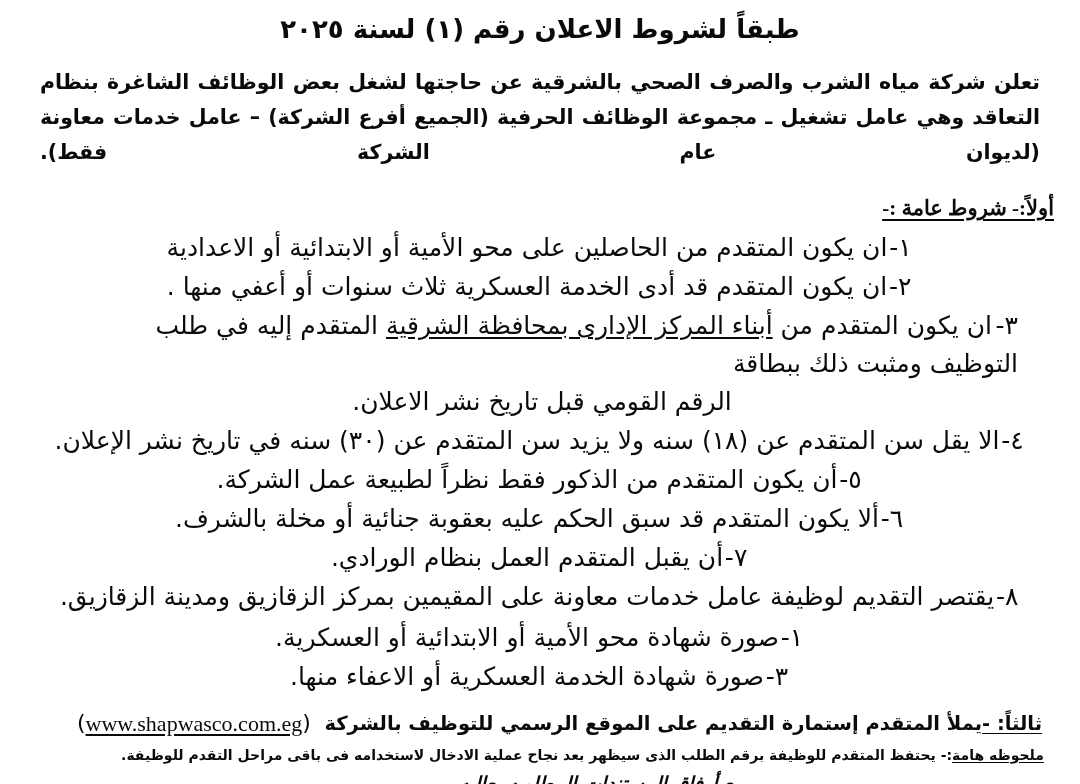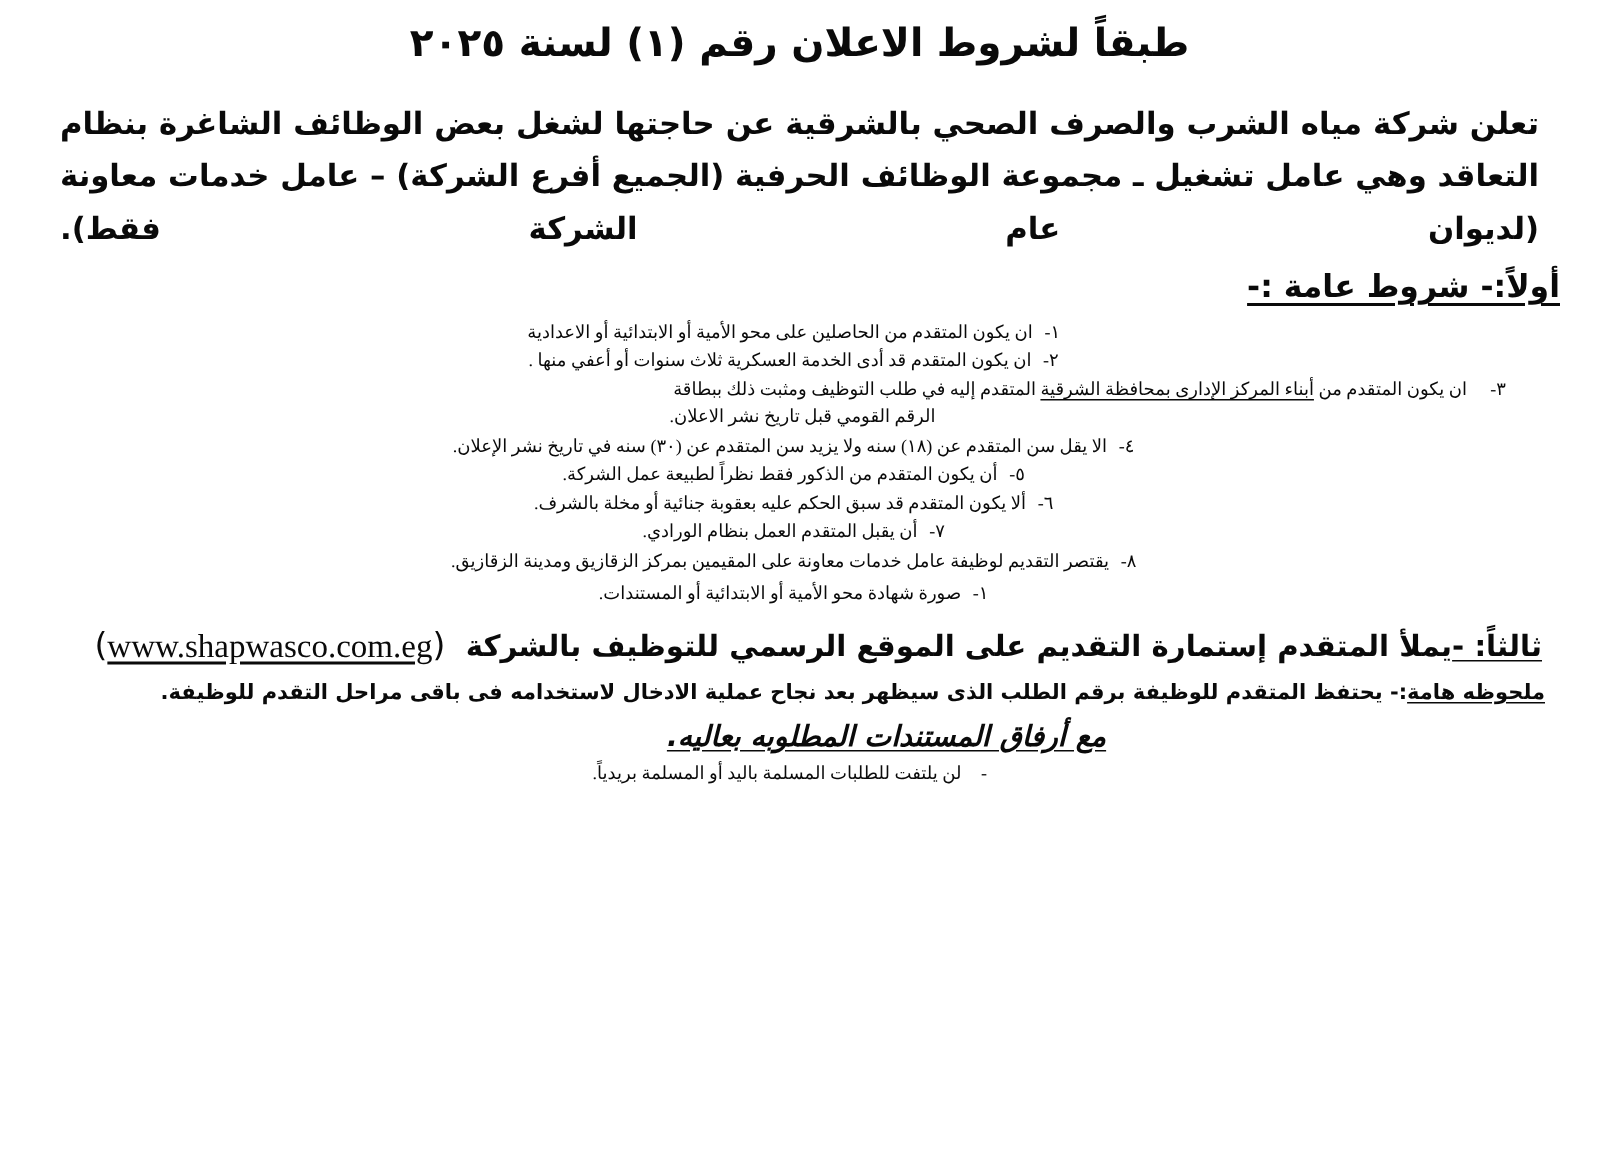--- a/index.html
+++ b/index.html
@@ -13,21 +13,21 @@
     background: #ffffff;
     font-family: "DejaVu Sans", "Liberation Sans", sans-serif;
     color: #0a0a0a;
     overflow: hidden;
   }
 
   .page {
     width: 1080px;
     height: 600px;
     box-sizing: border-box;
-    padding: 4px 40px 0 26px;
+    padding: 4px 26px 0 26px;
     position: relative;
     direction: rtl;
     text-align: right;
   }
 
   
   .doc-title {
     text-align: center;
     font-size: 26px;
     font-weight: bold;
@@ -49,35 +49,34 @@
 
   
   .section-heading {
     font-size: 21px;
     font-weight: bold;
     text-decoration: underline;
     text-underline-offset: 4px;
     margin: 0;
     line-height: 1.5;
   }
-  .heading-first  { margin-top: 6px;  padding-left: 166px; }
+  .heading-first  { margin-top: 23px;  padding-left: 166px; font-family: Liberation Serif, serif; }
   .heading-second { margin-top: 8px;   padding-left: 34px; }
 
   
   .list {
     margin: 0;
     padding: 0;
     list-style: none;
   }
   .list li {
-    font-size: 12px;
+    font-size: 25px;
     line-height: 1.52;
     margin: 0 0 1px 0;
     display: block;
-    font-family: Liberation Serif, serif;
   }
   .li-inner {
     display: block;
   }
   .marker {
     display: inline-block;
     min-width: 26px;
     font-weight: normal;
   }
 
@@ -211,21 +210,26 @@
       <span class="li-inner">
         <span class="marker">٨-</span><span>يقتصر التقديم لوظيفة عامل خدمات معاونة على المقيمين بمركز الزقازيق ومدينة الزقازيق.</span>
       </span>
     </li>
   </ul>
 
 
   <ul class="list lst-docs">
     <li>
       <span class="li-inner">
-        <span class="marker">١-</span><span>صورة شهادة محو الأمية أو الابتدائية أو المستندات.</span>
+        <span class="marker">١-</span><span>صورة شهادة محو الأمية أو الابتدائية أو العسكرية.</span>
+      </span>
+    </li>
+    <li>
+      <span class="li-inner">
+        <span class="marker">٣-</span><span>صورة شهادة الخدمة العسكرية أو الاعفاء منها.</span>
       </span>
     </li>
   </ul>
 
   <div class="third-line">
     <span class="third-label">ثالثاً: -</span><span>يملأ المتقدم إستمارة التقديم على الموقع الرسمي للتوظيف بالشركة</span>&nbsp;&nbsp;<span class="paren">(</span><span class="url">www.shapwasco.com.eg</span><span class="paren">)</span>
   </div>
 
   <div class="note-important">
     <span class="note-label">ملحوظه هامة</span><span>:- يحتفظ المتقدم للوظيفة برقم الطلب الذى سيظهر بعد نجاح عملية الادخال لاستخدامه فى باقى مراحل التقدم للوظيفة.</span>

